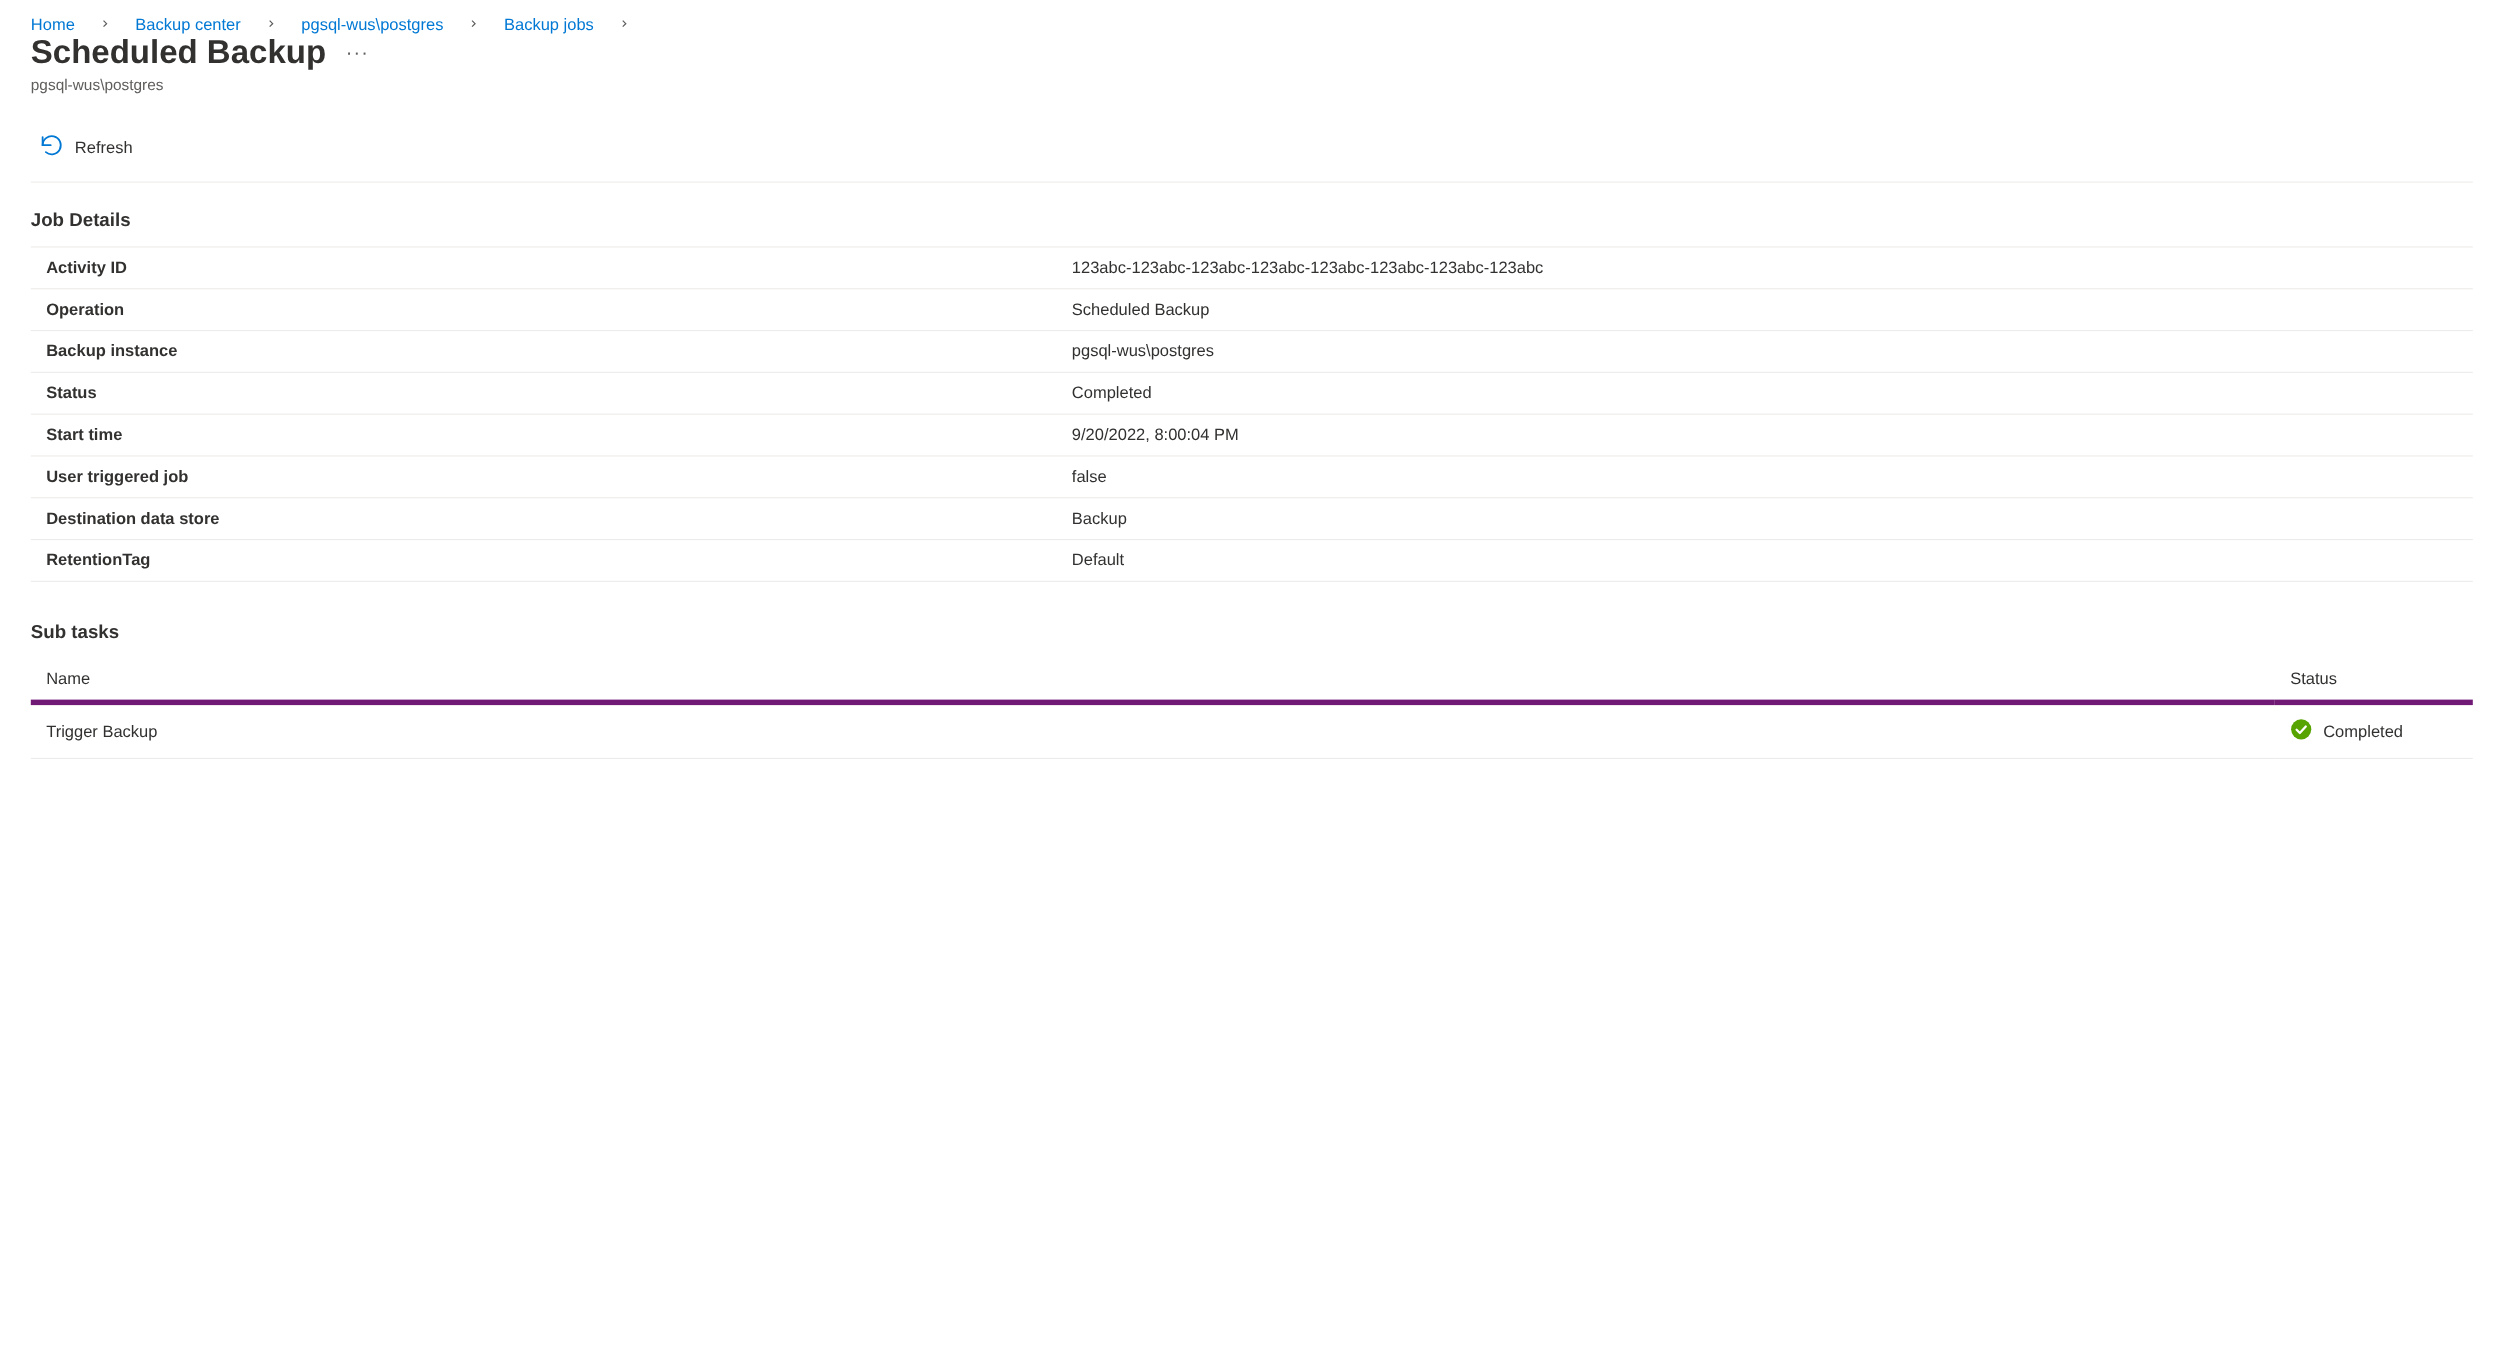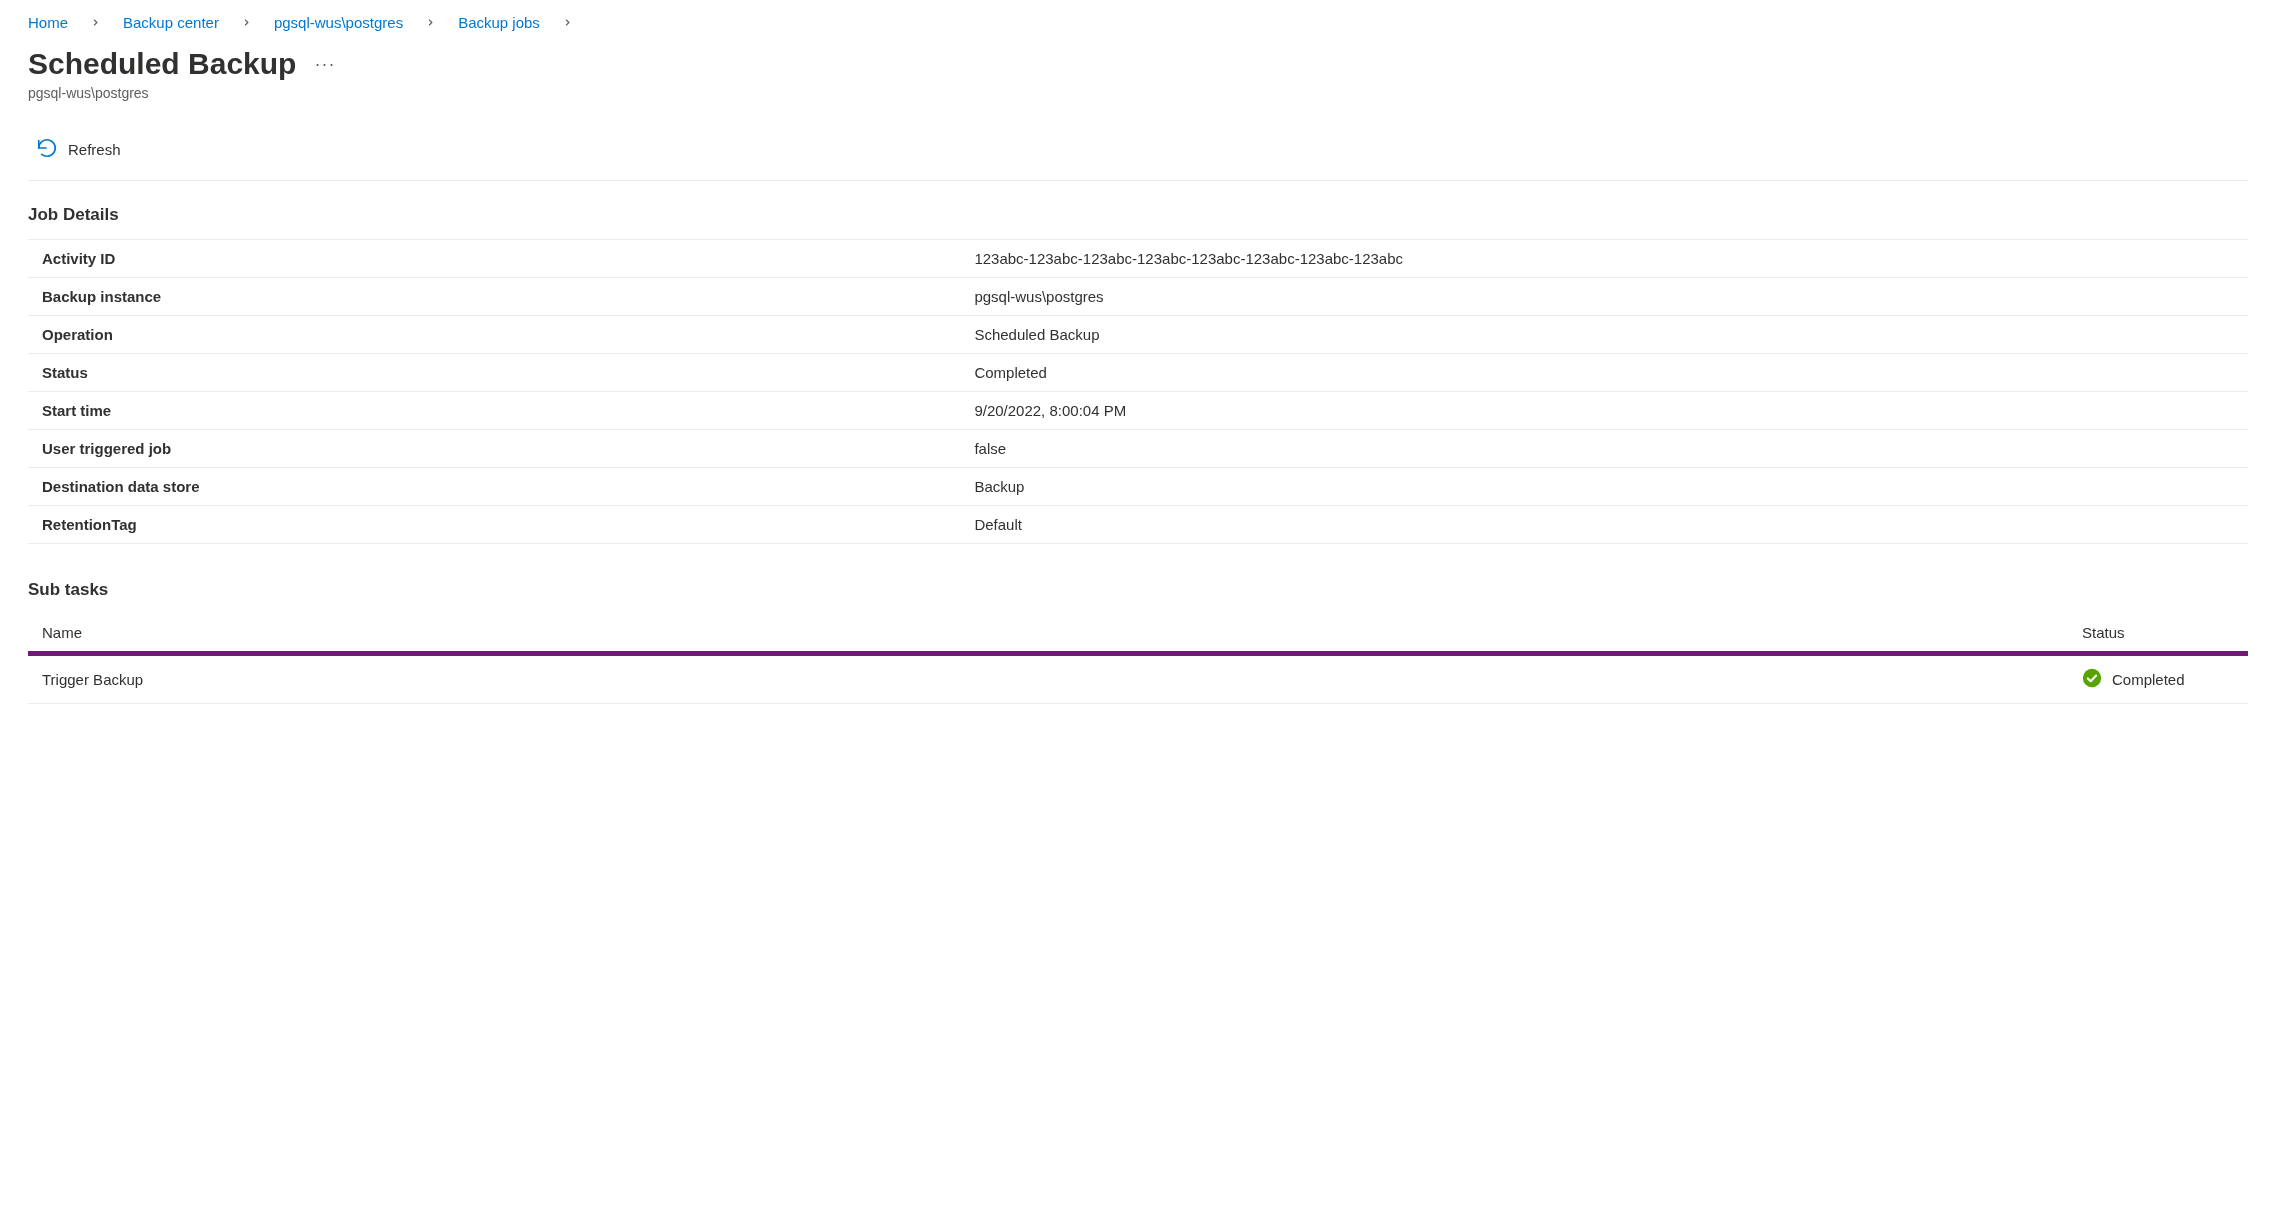--- a/index.html
+++ b/index.html
@@ -9,23 +9,22 @@
     }
     body {
       font-family: "Segoe UI", -apple-system, BlinkMacSystemFont, sans-serif;
       font-size: 14px;
       color: #323130;
       background: #ffffff;
       padding: 14px 28px;
     }
     .breadcrumb {
       display: flex;
-      align-items: flex-end;
+      align-items: center;
       gap: 22px;
-      margin-bottom: 16px;
       font-size: 15px;
     }
     .breadcrumb a {
       color: #0078d4;
       text-decoration: none;
       cursor: pointer;
     }
     .breadcrumb-chevron {
       color: #605e5c;
       font-size: 13px;
@@ -179,26 +178,26 @@
 
 <h2 class="section-header">Job Details</h2>
 
 <table class="details-table">
   <tbody>
     <tr>
       <td>Activity ID</td>
       <td>123abc-123abc-123abc-123abc-123abc-123abc-123abc-123abc</td>
     </tr>
     <tr>
+      <td>Operation</td>
+      <td>Scheduled Backup</td>
+    </tr>
+    <tr>
       <td>Backup instance</td>
       <td>pgsql-wus\postgres</td>
-    </tr>
-    <tr>
-      <td>Operation</td>
-      <td>Scheduled Backup</td>
     </tr>
     <tr>
       <td>Status</td>
       <td>Completed</td>
     </tr>
     <tr>
       <td>Start time</td>
       <td>9/20/2022, 8:00:04 PM</td>
     </tr>
     <tr>

